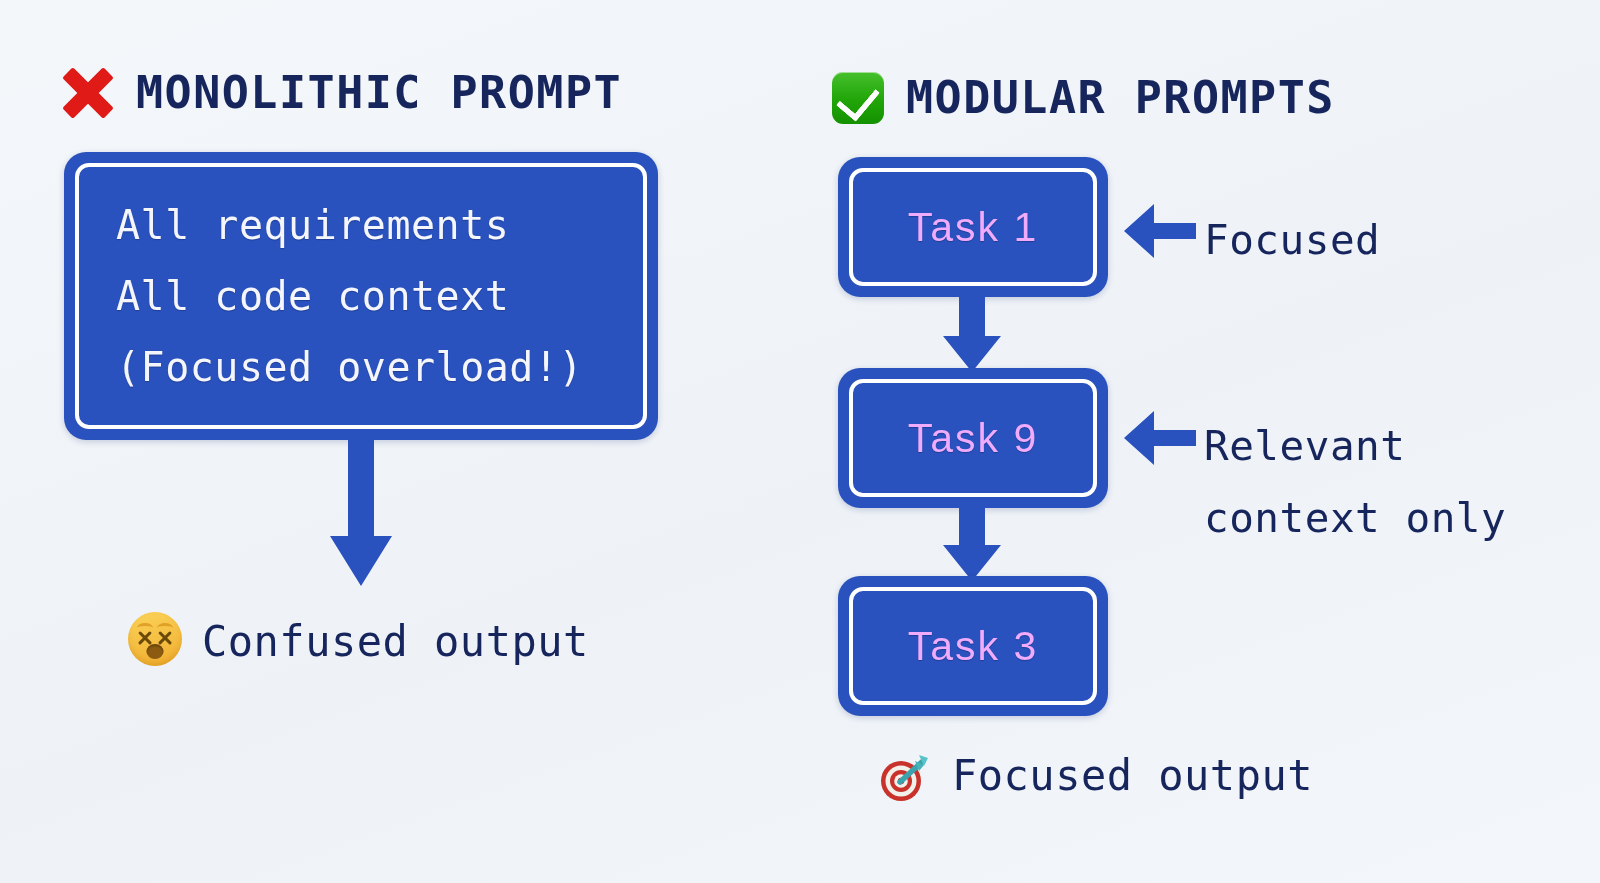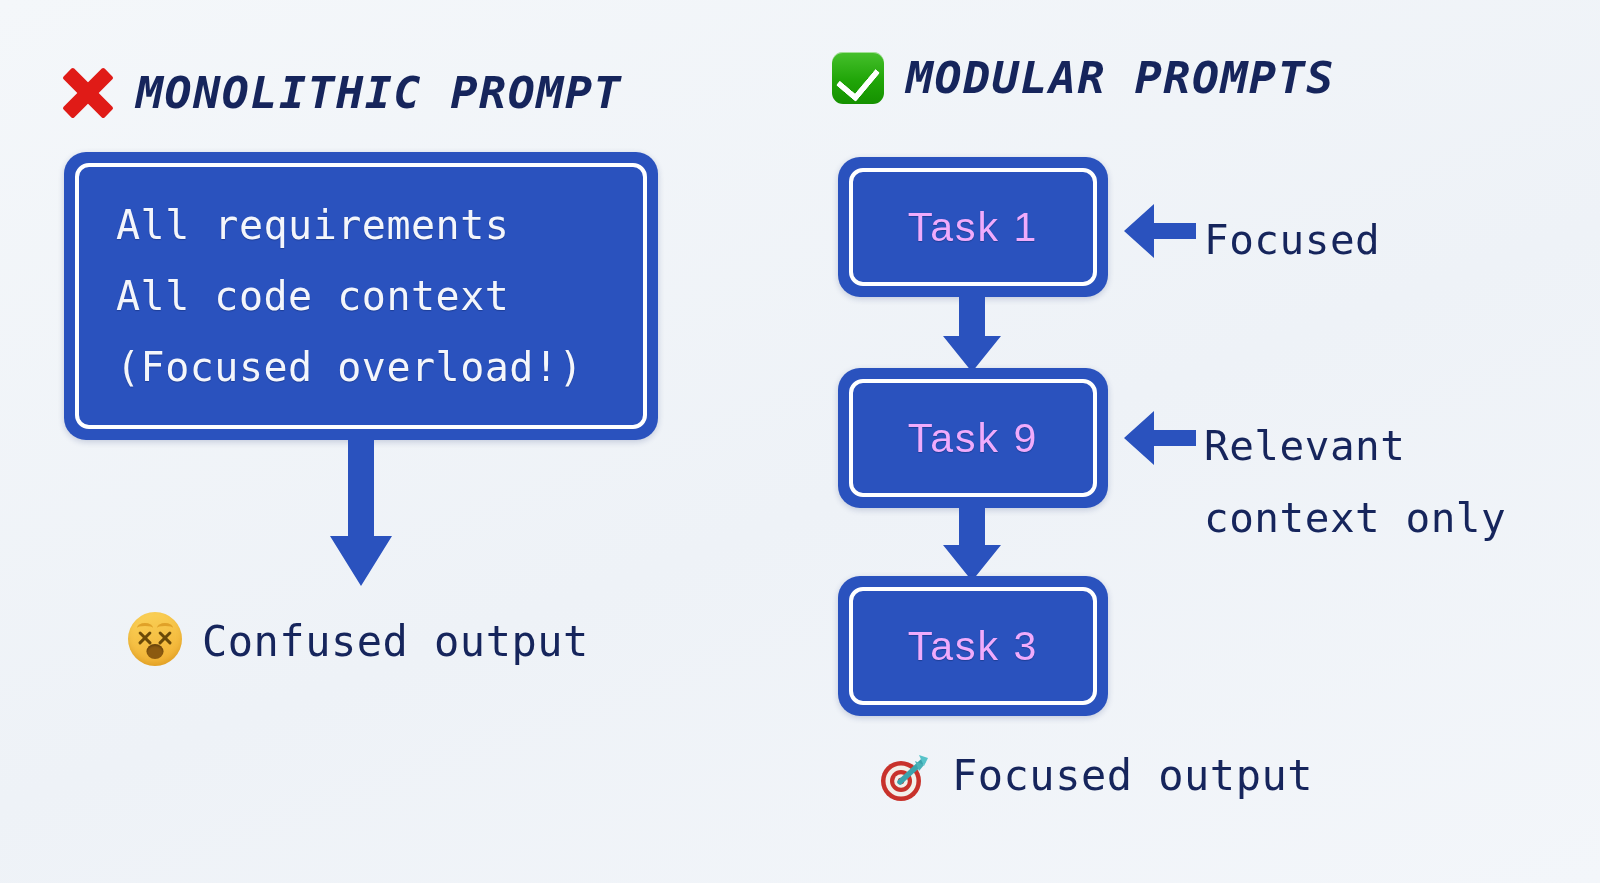--- a/index.html
+++ b/index.html
@@ -25,24 +25,23 @@
     position: absolute;
     display: flex;
     align-items: center;
     gap: 22px;
     color: #16255c;
     font-family: "DejaVu Sans Mono", monospace;
     font-size: 45px;
     font-weight: 700;
     letter-spacing: 1.5px;
     white-space: nowrap;
-    font-style: italic;
   }
   #heading-monolithic { left: 62px; top: 66px; }
-  #heading-modular    { left: 832px; top: 51px; }
+  #heading-modular    { left: 832px; top: 71px; }
 
   .emoji-badge {
     width: 52px; height: 52px;
     flex: 0 0 auto;
     position: relative;
   }
 
   
   .icon-cross::before, .icon-cross::after {
     content: "";

